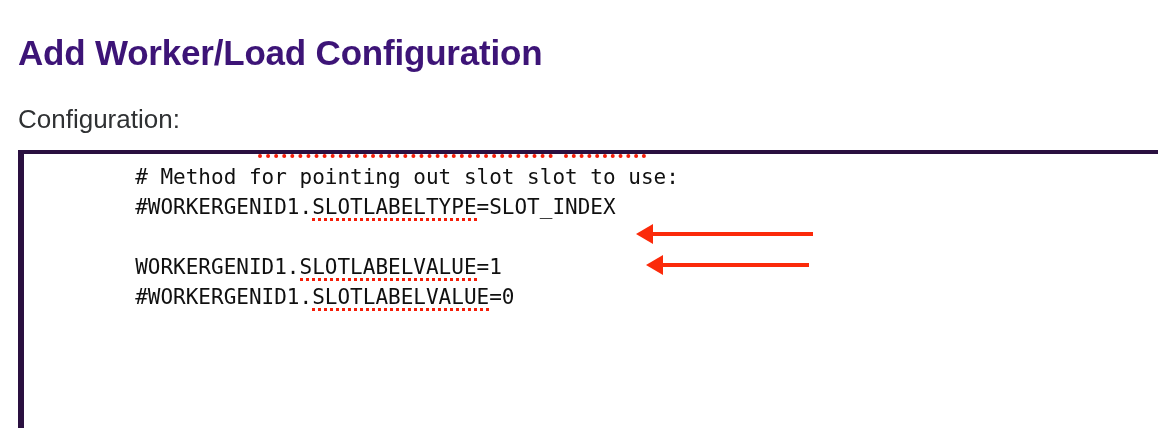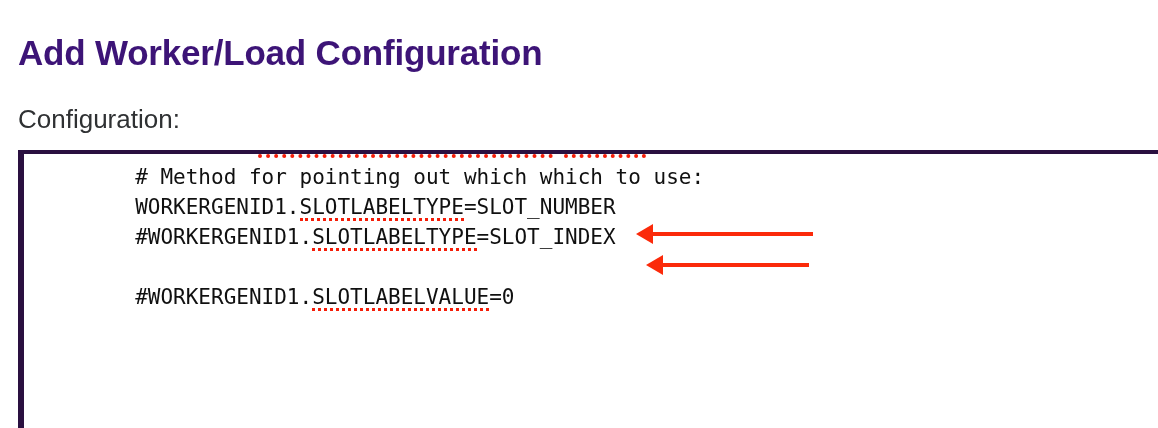--- a/index.html
+++ b/index.html
@@ -157,36 +157,36 @@
   <div class="code-block">
 
     <div class="ghost-row">
       <div class="ghost-underline seg-a"></div>
       <div class="ghost-underline seg-b"></div>
     </div>
 
     <div class="code-scroll">
 
       <div class="code-line">
-        <span># Method for pointing out which which to use:</span>
-      </div>
-
-      <div class="code-line">
-        <span>WORKERGENID1.</span><span class="sp">SLOTLABELTYPE</span><span>=SLOT_NUMBER</span>
-      </div>
+        <span># Method for pointing out slot slot to use:</span>
+      </div>
+
 
       <div class="code-line">
         <span>#WORKERGENID1.</span><span class="sp">SLOTLABELTYPE</span><span>=SLOT_INDEX</span>
       </div>
 
       <div class="code-line blank">
         <span></span>
       </div>
 
 
+      <div class="code-line">
+        <span>WORKERGENID1.</span><span class="sp">SLOTLABELVALUE</span><span>=1</span>
+      </div>
 
       <div class="code-line">
         <span>#WORKERGENID1.</span><span class="sp">SLOTLABELVALUE</span><span>=0</span>
       </div>
 
     </div>
   </div>
 
   <div class="arrow" id="arrow-1">
     <span class="arrow-head"></span>

